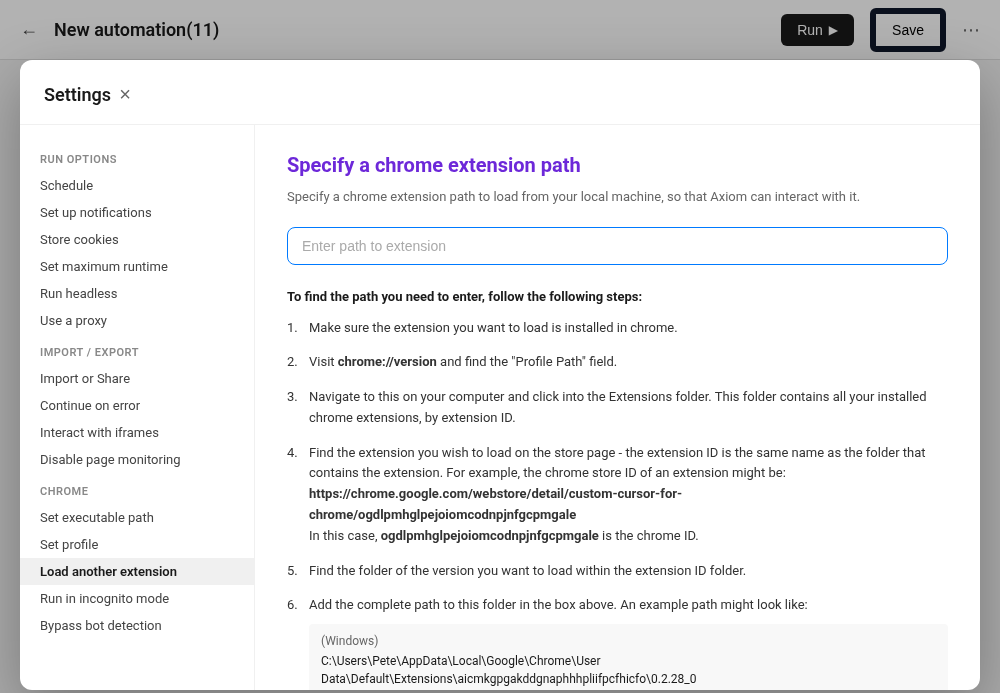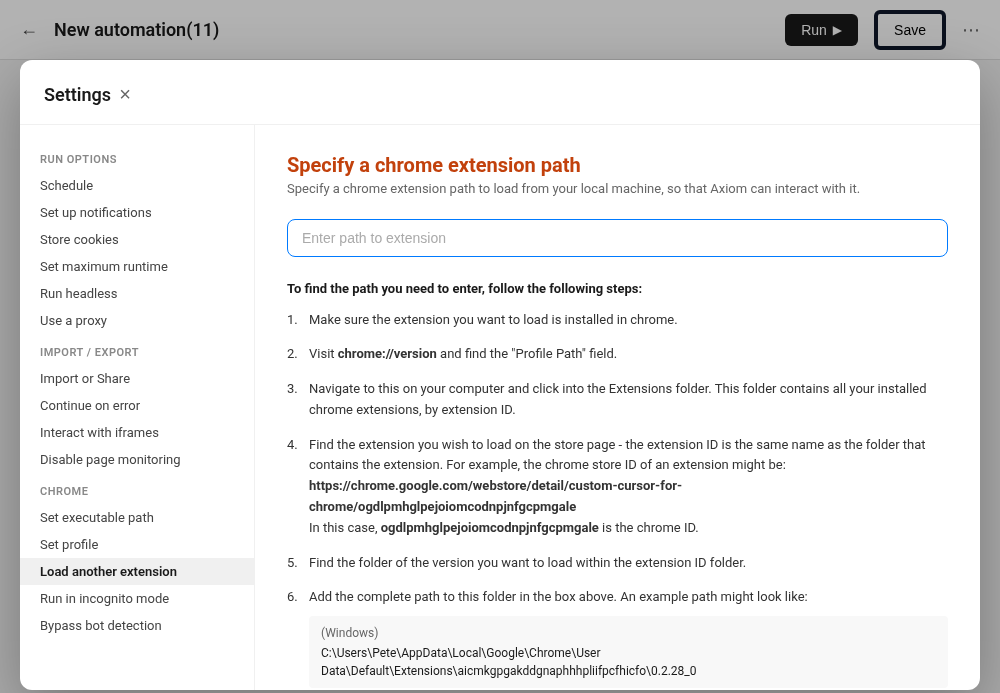--- a/index.html
+++ b/index.html
@@ -38,21 +38,21 @@
       background: #1a1a1a;
       color: #fff;
       border: none;
       border-radius: 6px;
       padding: 8px 16px;
       font-size: 14px;
       cursor: pointer;
     }
     .bg-save-btn {
       background: #fff;
-      border: 4px solid #0f172a;
+      border: 6px solid #0f172a;
       border-radius: 6px;
       padding: 8px 16px;
       font-size: 14px;
       cursor: pointer;
     }
     .bg-more-btn {
       background: none;
       border: none;
       cursor: pointer;
       font-size: 18px;
@@ -161,22 +161,22 @@
     
     .main-content {
       flex: 1;
       padding: 28px 32px;
       overflow-y: auto;
     }
 
     .content-title {
       font-size: 20px;
       font-weight: 700;
-      color: #c2410c;
-      margin-bottom: 2px;
+      color: #6d28d9;
+      margin-bottom: 10px;
     }
 
     .content-subtitle {
       font-size: 13px;
       color: #666;
       margin-bottom: 20px;
       line-height: 1.5;
     }
 
     .path-input {

